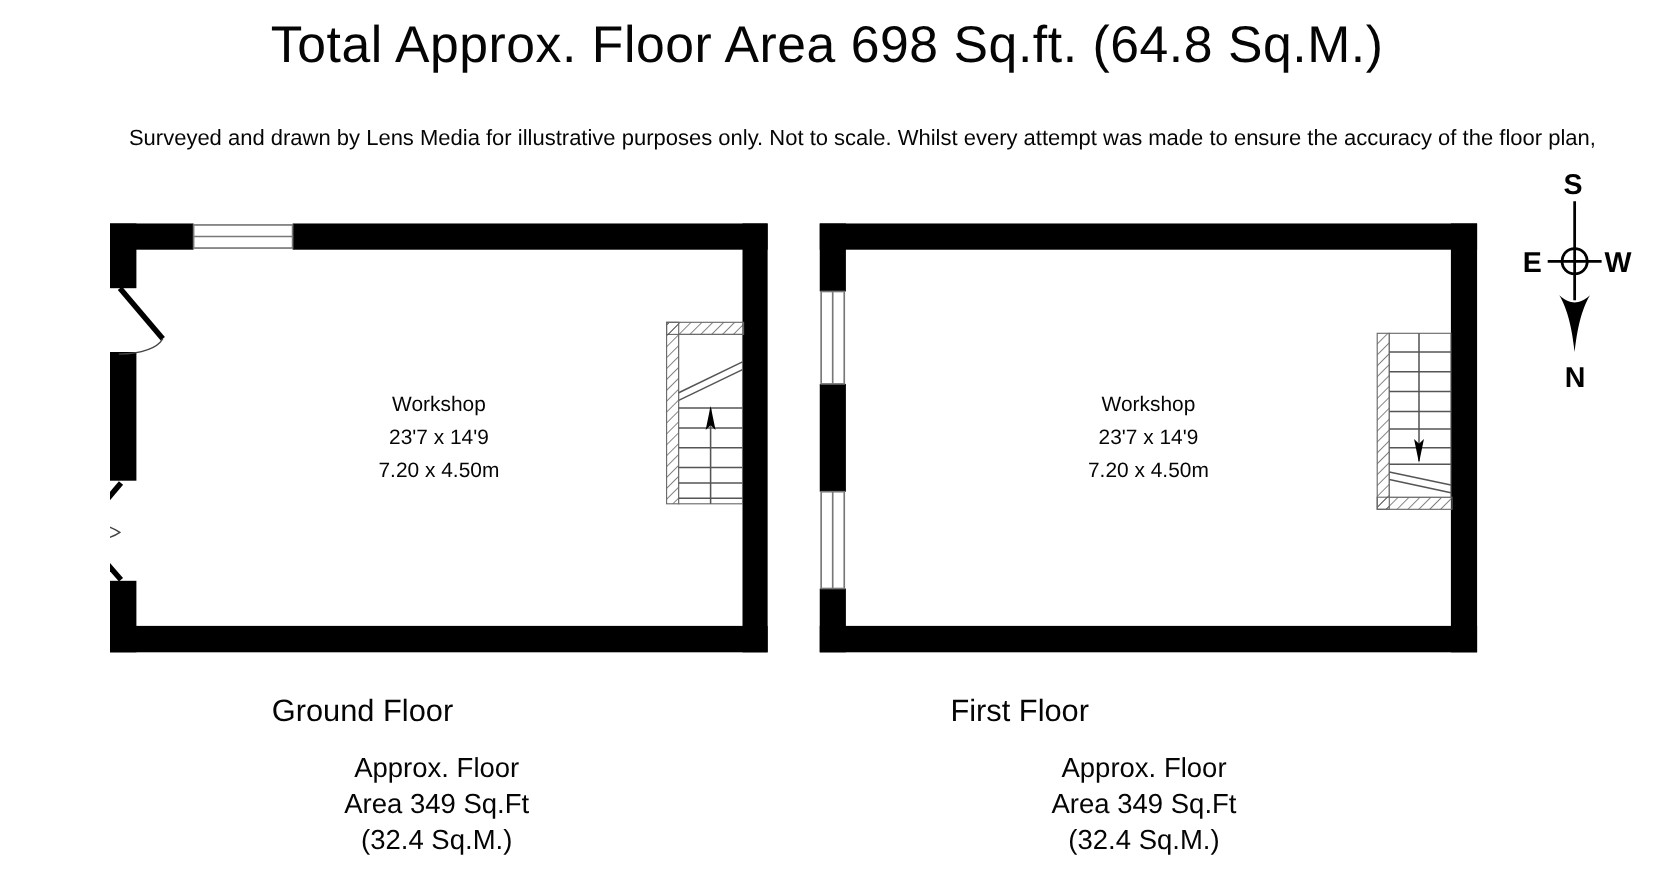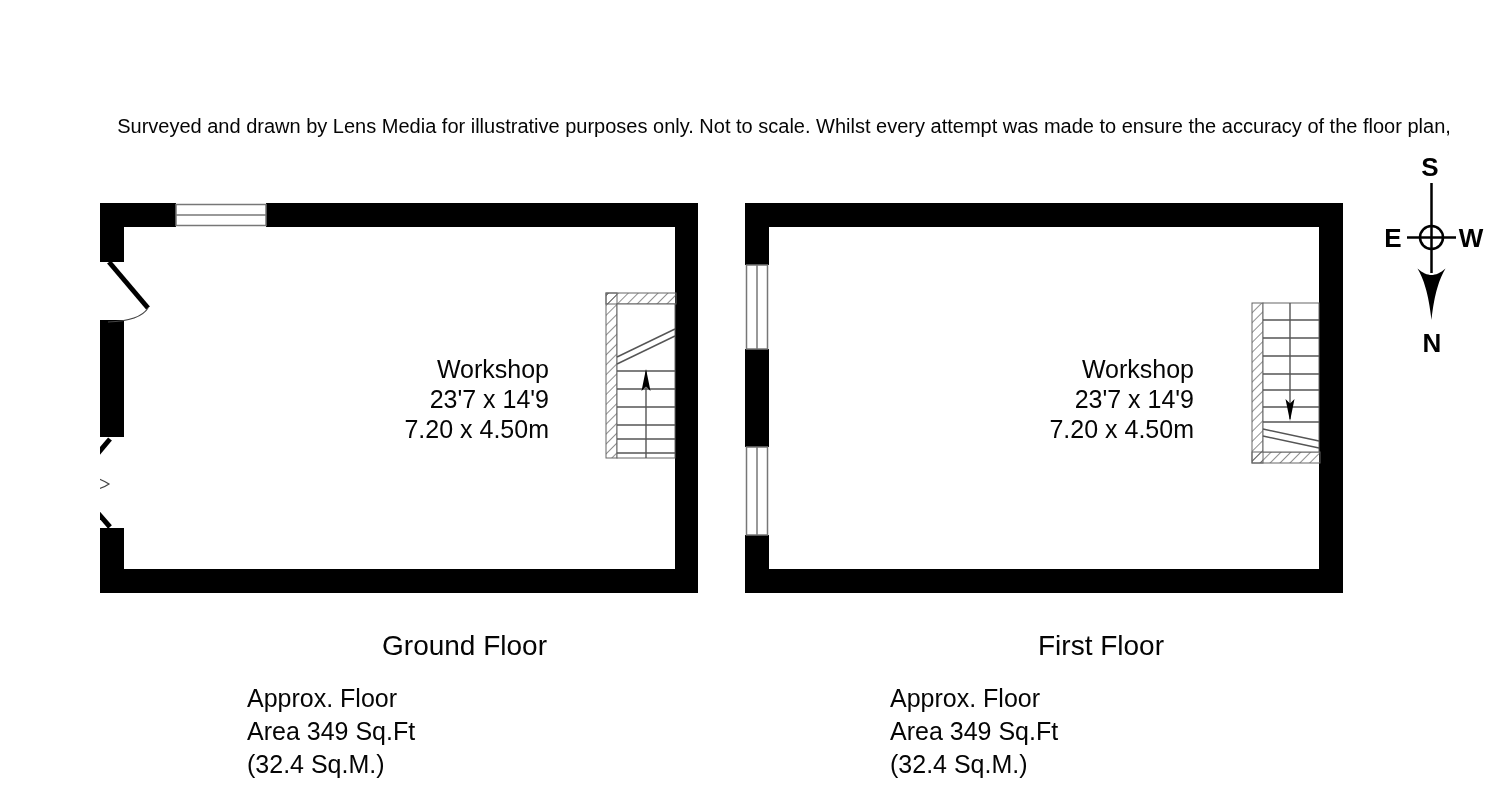--- a/index.html
+++ b/index.html
@@ -10,38 +10,39 @@
   .title{
     position:absolute;top:12px;left:0;width:1504px;text-align:center;
     font-size:47px;line-height:55px;color:#050505;letter-spacing:0.5px;
   }
   .disclaimer{
     position:absolute;top:113px;left:0;width:1504px;text-align:center;
     font-size:20px;line-height:26px;color:#050505;padding-left:32px;
   }
   .plan-svg{position:absolute;}
   .room-label{
-    position:absolute;width:300px;text-align:right;
-    font-size:25px;line-height:30px;color:#050505;
+    position:absolute;width:300px;text-align:center;
+    font-size:19px;line-height:30px;color:#050505;
   }
   .floor-name{
-    position:absolute;width:300px;text-align:right;
+    position:absolute;width:300px;text-align:left;
     font-size:28px;line-height:32px;color:#050505;
   }
   .floor-area{
-    position:absolute;width:300px;
+    position:absolute;width:300px;text-align:center;
     font-size:25px;line-height:33px;color:#050505;
   }
   .compass-text{font-family:"Liberation Sans",sans-serif;font-size:26px;font-weight:bold;fill:#000;}
 </style>
 </head>
 <body>
 
 <div class="stage">
 
+  <div class="title">Total Approx. Floor Area 698 Sq.ft. (64.8 Sq.M.)</div>
 
   <div class="disclaimer">
     <div>Surveyed and drawn by Lens Media for illustrative purposes only. Not to scale. Whilst every attempt was made to ensure the accuracy of the floor plan,</div>
   </div>
 
   <svg class="plan-svg" style="left:100px;top:203px;" width="598" height="391" viewBox="100 203 598 391">
     <defs>
       <pattern id="hatchG" patternUnits="userSpaceOnUse" width="7" height="7" patternTransform="rotate(45)">
         <line x1="0" y1="0" x2="0" y2="7" stroke="#444" stroke-width="1.2"></line>
       </pattern>

